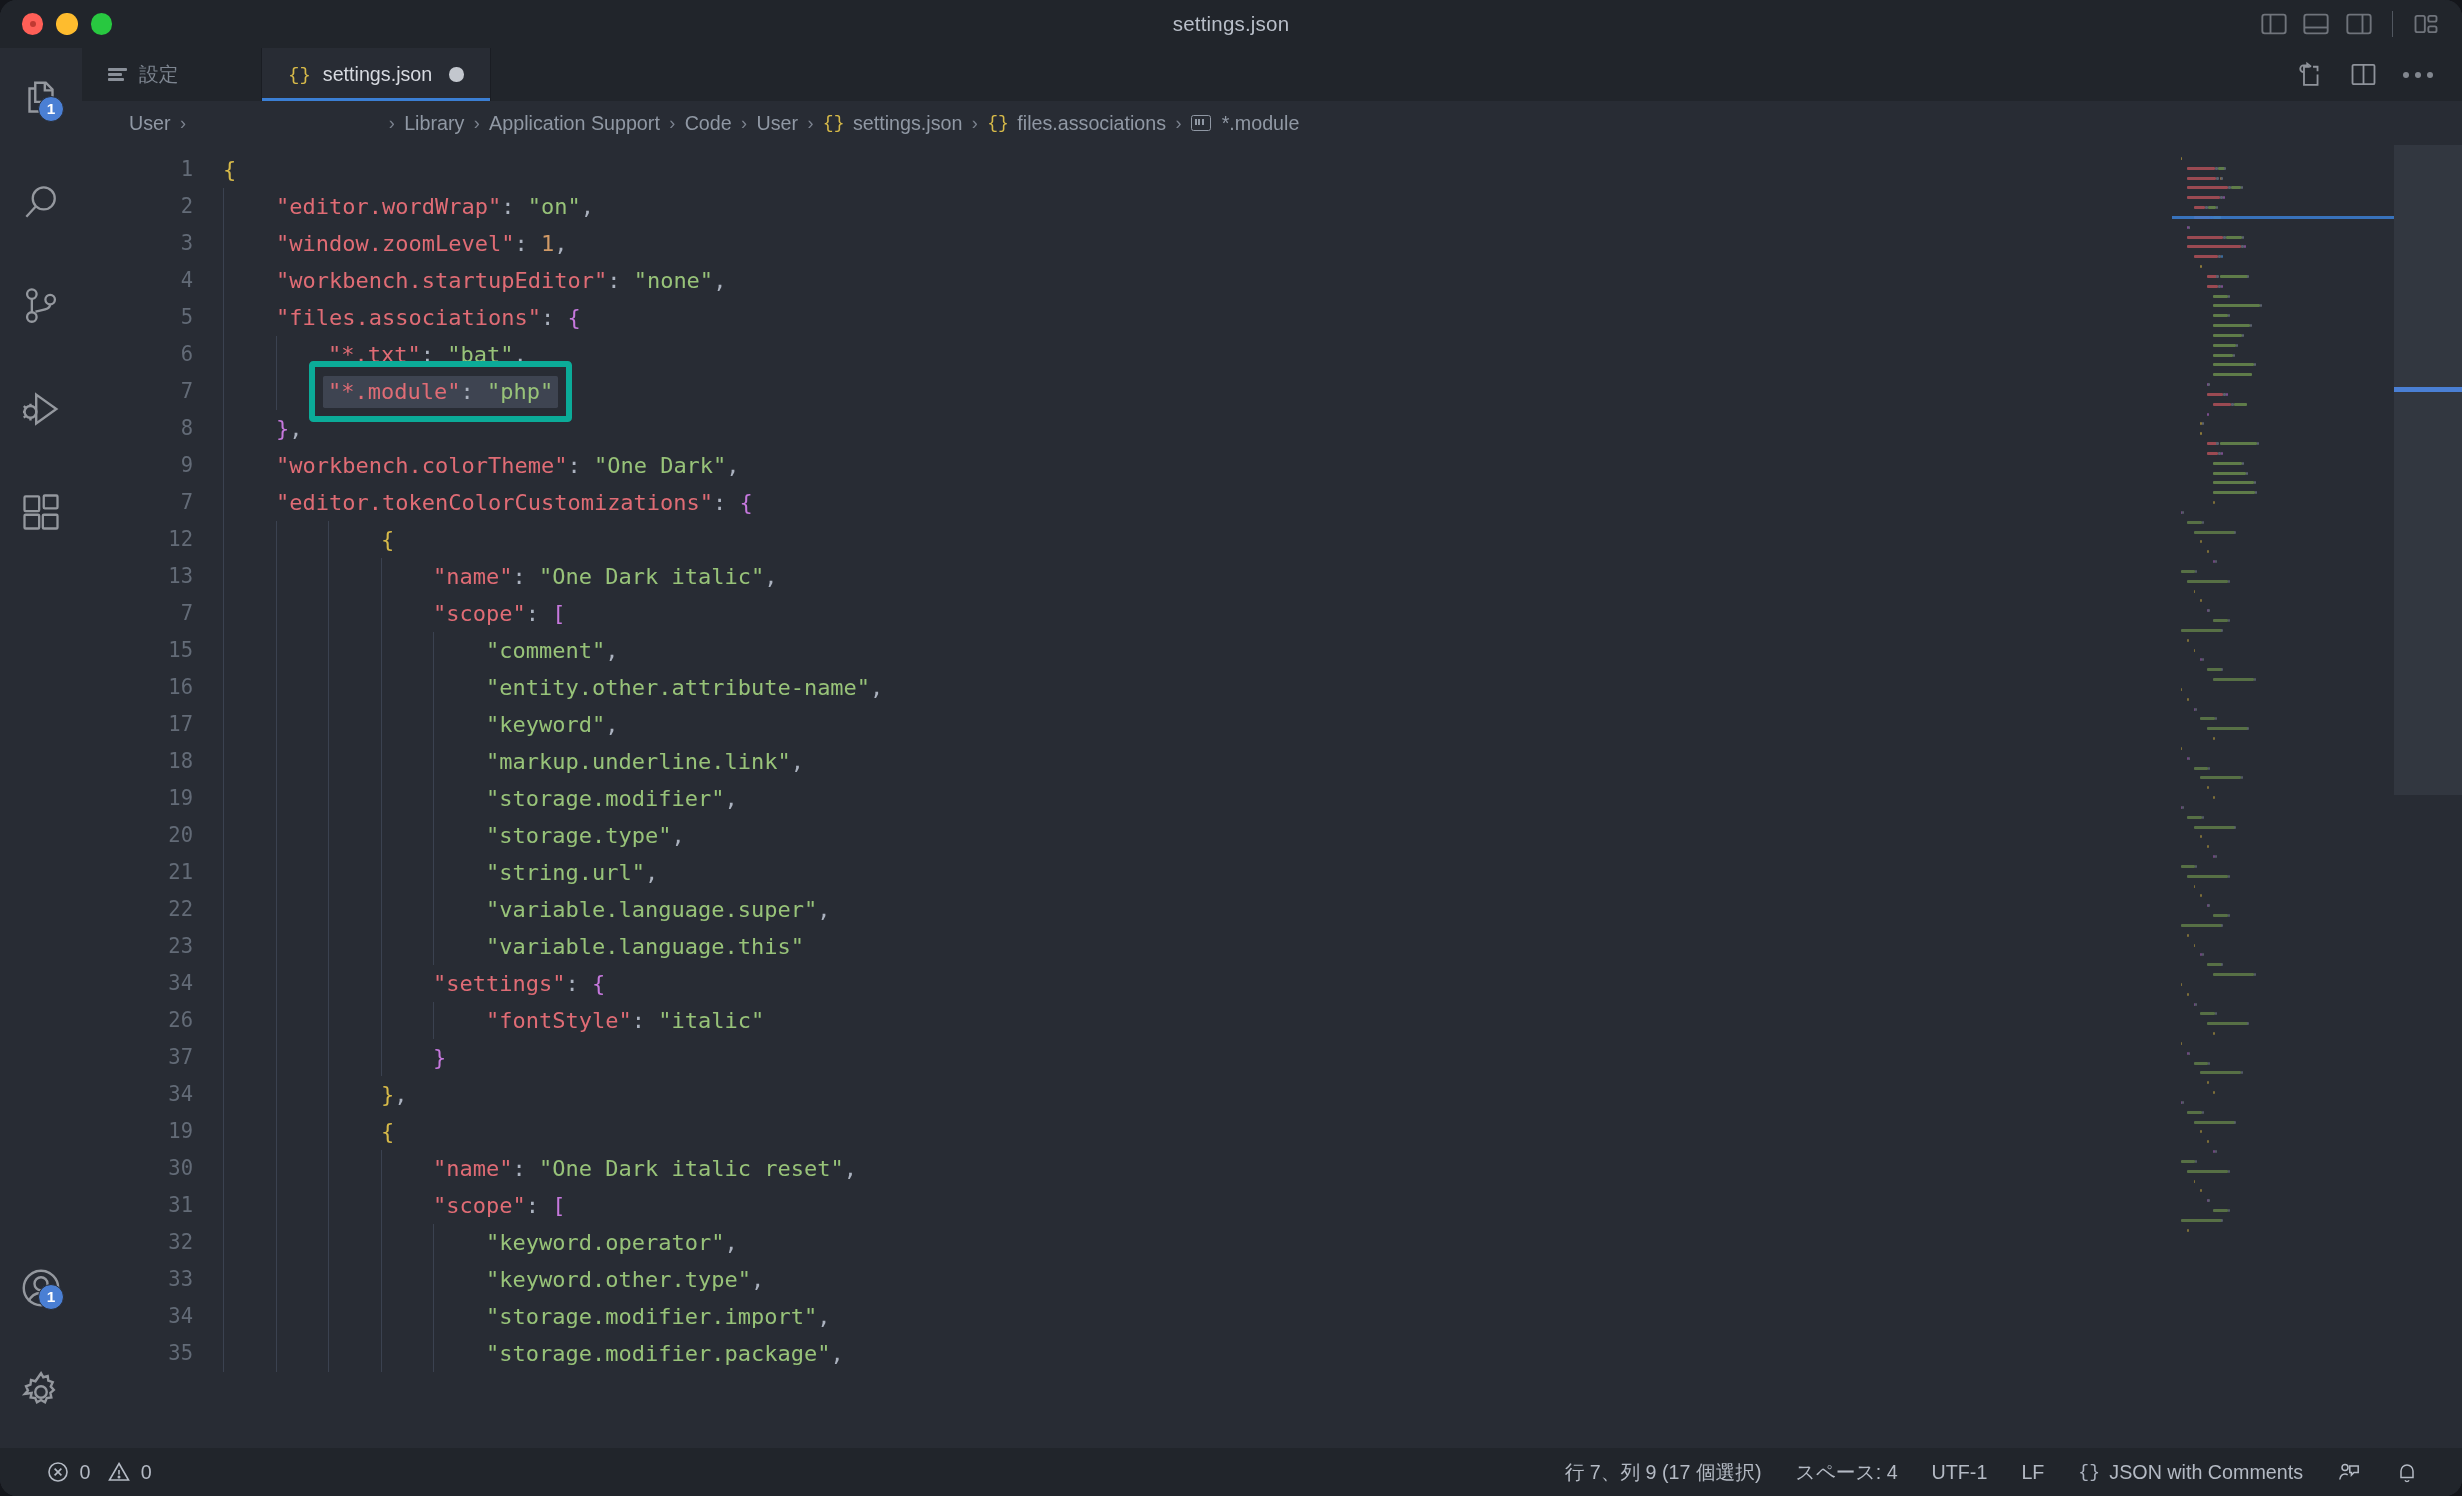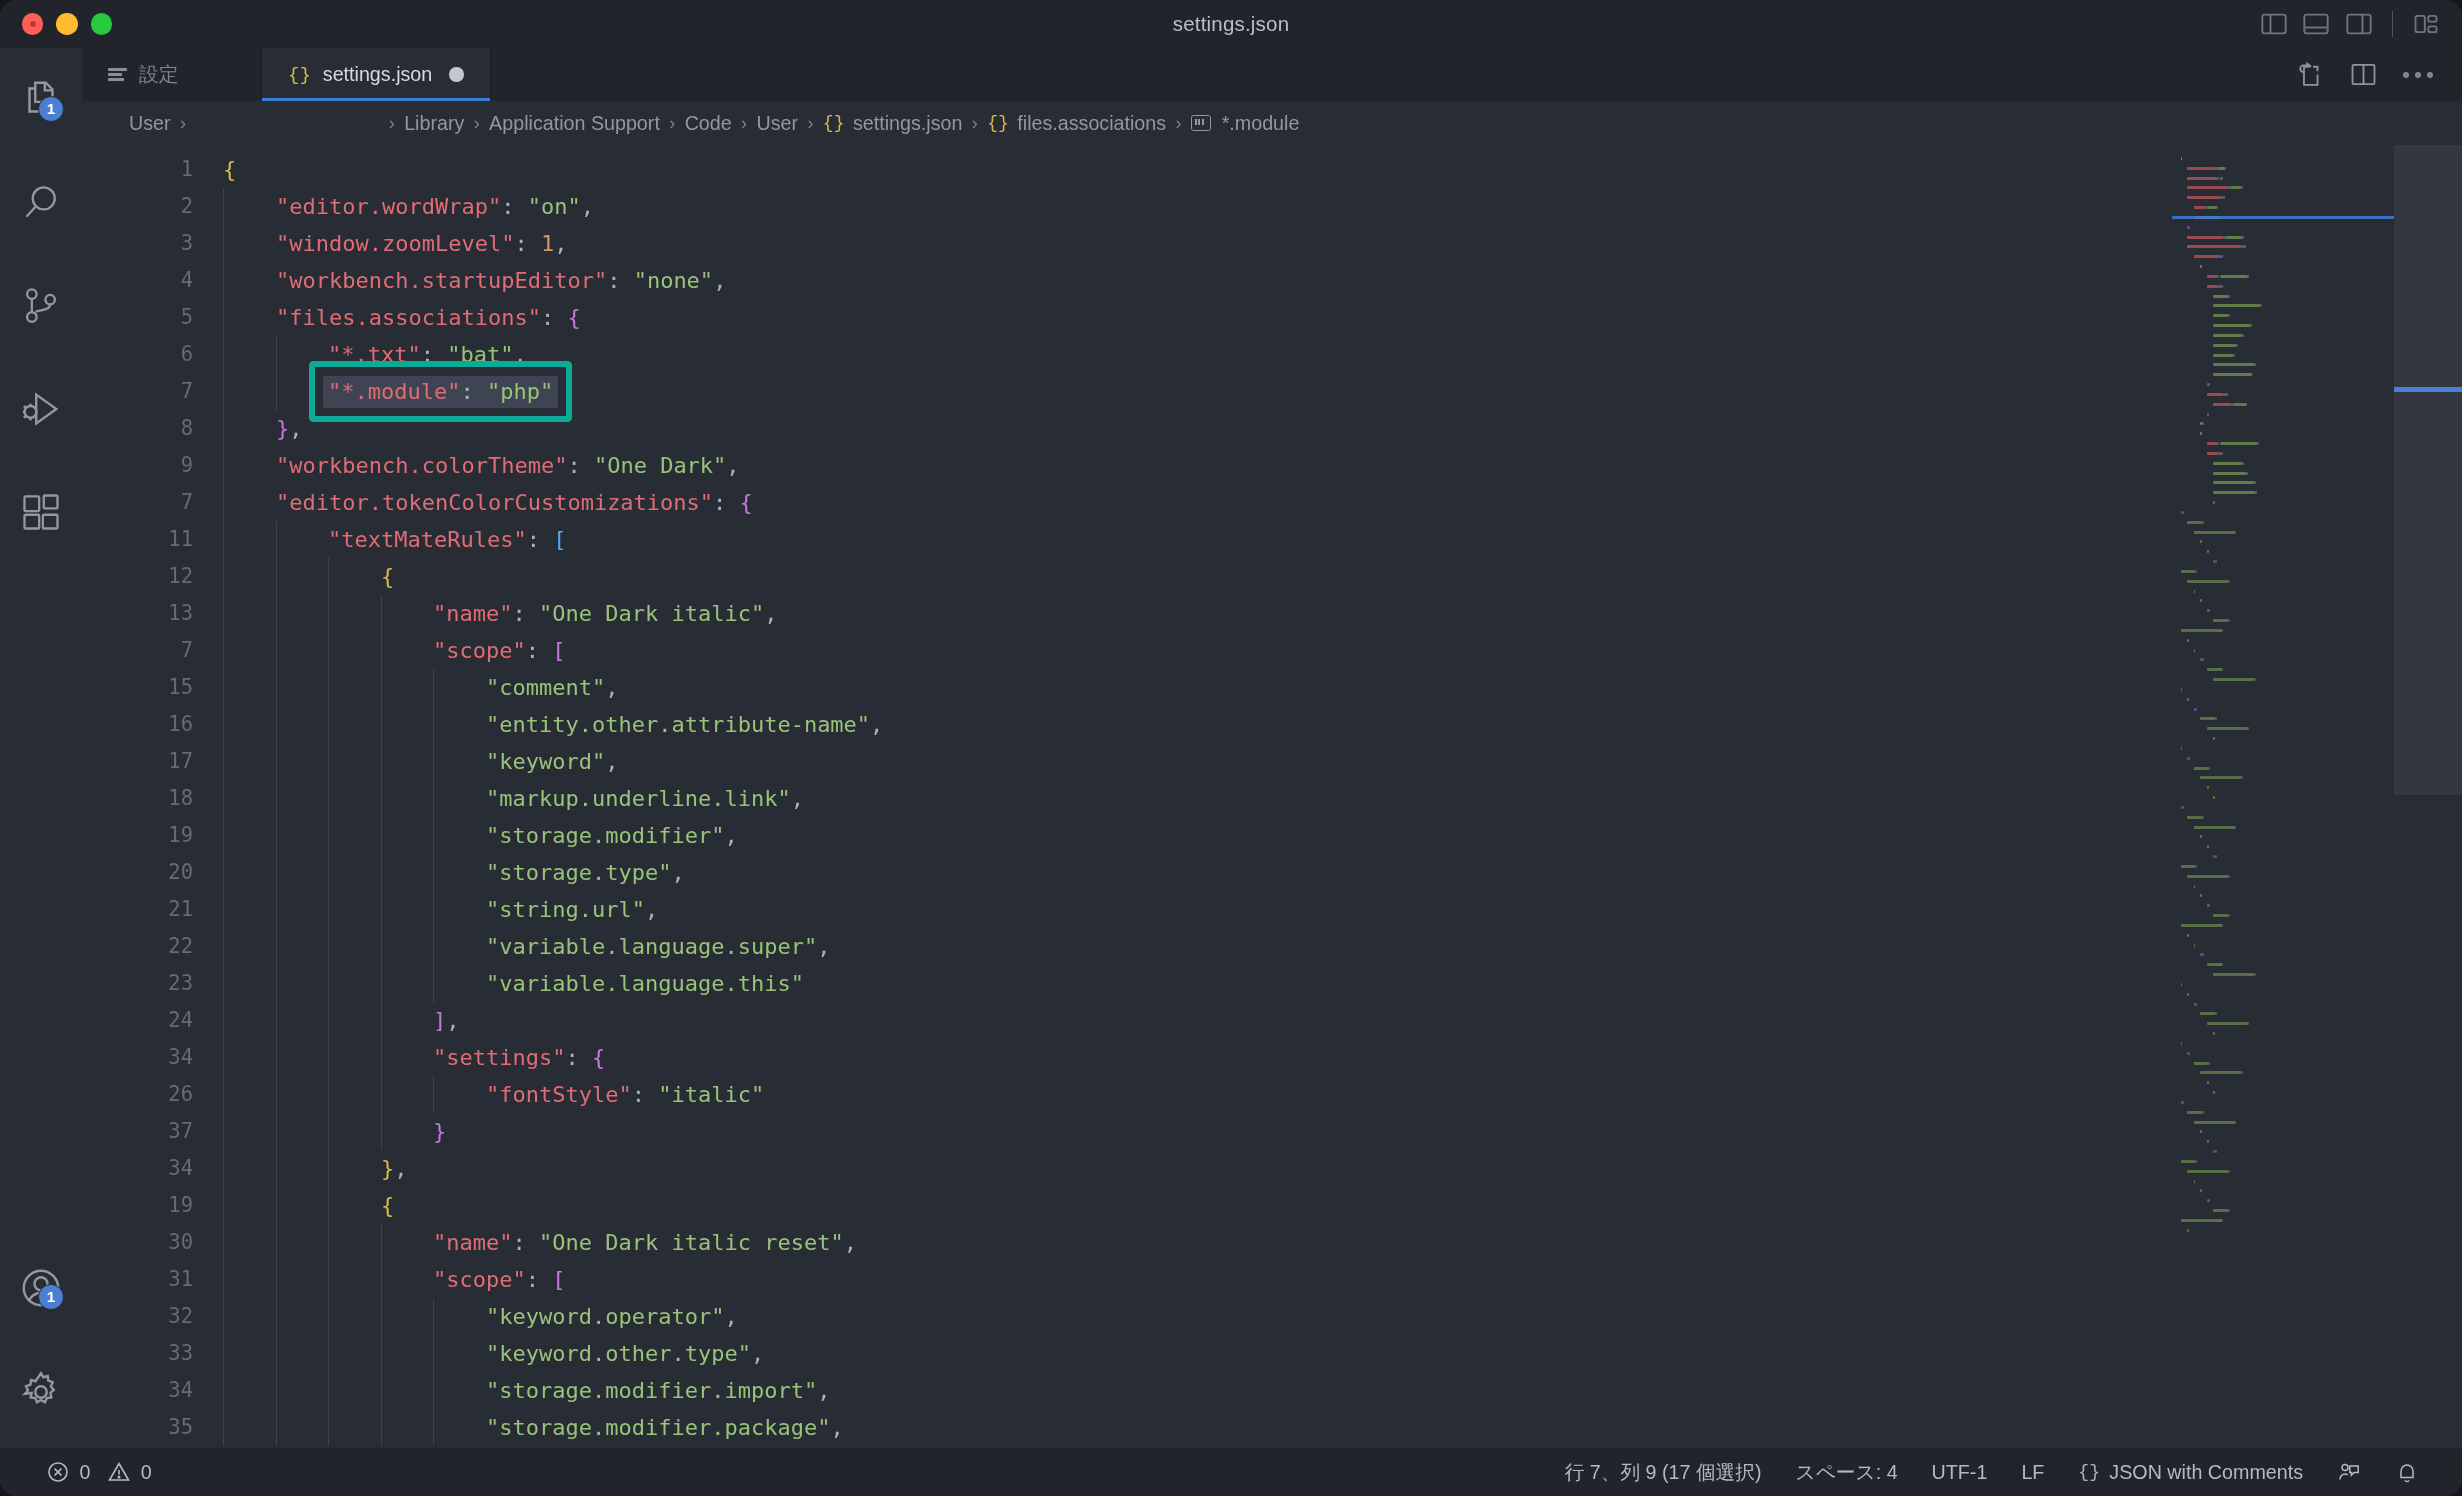--- a/index.html
+++ b/index.html
@@ -391,34 +391,32 @@
         <div class="row"><div class="ln">1</div><div class="content" style="left: 141px;"><span class="b1">{</span></div></div>
         <div class="row"><div class="guides"><div class="guide" style="left: 0px;"></div></div><div class="ln">2</div><div class="content" style="left: 194px;"><span class="k">"editor.wordWrap"</span><span class="p">: </span><span class="s">"on"</span><span class="p">,</span></div></div>
         <div class="row"><div class="guides"><div class="guide" style="left: 0px;"></div></div><div class="ln">3</div><div class="content" style="left: 194px;"><span class="k">"window.zoomLevel"</span><span class="p">: </span><span class="n">1</span><span class="p">,</span></div></div>
         <div class="row"><div class="guides"><div class="guide" style="left: 0px;"></div></div><div class="ln">4</div><div class="content" style="left: 194px;"><span class="k">"workbench.startupEditor"</span><span class="p">: </span><span class="s">"none"</span><span class="p">,</span></div></div>
         <div class="row"><div class="guides"><div class="guide" style="left: 0px;"></div></div><div class="ln">5</div><div class="content" style="left: 194px;"><span class="k">"files.associations"</span><span class="p">: </span><span class="b2">{</span></div></div>
         <div class="row"><div class="guides"><div class="guide" style="left: 0px;"></div><div class="guide" style="left: 53px;"></div></div><div class="ln">6</div><div class="content" style="left: 246px;"><span class="k">"*.txt"</span><span class="p">: </span><span class="s">"bat"</span><span class="p">,</span></div></div>
         <div class="row"><div class="guides"><div class="guide" style="left: 0px;"></div><div class="guide" style="left: 53px;"></div></div><div class="sel-line" style="left: 241px; width: 235px;"></div><div class="ln">7</div><div class="content" style="left: 246px;"><span class="k">"*.module"</span><span class="p">: </span><span class="s">"php"</span></div></div>
         <div class="row"><div class="guides"><div class="guide" style="left: 0px;"></div></div><div class="ln">8</div><div class="content" style="left: 194px;"><span class="b2">}</span><span class="p">,</span></div></div>
         <div class="row"><div class="guides"><div class="guide" style="left: 0px;"></div></div><div class="ln">9</div><div class="content" style="left: 194px;"><span class="k">"workbench.colorTheme"</span><span class="p">: </span><span class="s">"One Dark"</span><span class="p">,</span></div></div>
         <div class="row"><div class="guides"><div class="guide" style="left: 0px;"></div></div><div class="ln">7</div><div class="content" style="left: 194px;"><span class="k">"editor.tokenColorCustomizations"</span><span class="p">: </span><span class="b2">{</span></div></div>
-        <div class="row"><div class="guides"><div class="guide" style="left: 0px;"></div><div class="guide" style="left: 53px;"></div></div><div class="ln">11</div><div class="content" style="left: 246px;"><span class="k">"textMateRules"</span><span class="p">: </span><span class="b3">[</span></div></div>
         <div class="row"><div class="guides"><div class="guide" style="left: 0px;"></div><div class="guide" style="left: 53px;"></div><div class="guide" style="left: 105px;"></div></div><div class="ln">12</div><div class="content" style="left: 299px;"><span class="b1">{</span></div></div>
         <div class="row"><div class="guides"><div class="guide" style="left: 0px;"></div><div class="guide" style="left: 53px;"></div><div class="guide" style="left: 105px;"></div><div class="guide" style="left: 158px;"></div></div><div class="ln">13</div><div class="content" style="left: 351px;"><span class="k">"name"</span><span class="p">: </span><span class="s">"One Dark italic"</span><span class="p">,</span></div></div>
         <div class="row"><div class="guides"><div class="guide" style="left: 0px;"></div><div class="guide" style="left: 53px;"></div><div class="guide" style="left: 105px;"></div><div class="guide" style="left: 158px;"></div></div><div class="ln">7</div><div class="content" style="left: 351px;"><span class="k">"scope"</span><span class="p">: </span><span class="b2">[</span></div></div>
         <div class="row"><div class="guides"><div class="guide" style="left: 0px;"></div><div class="guide" style="left: 53px;"></div><div class="guide" style="left: 105px;"></div><div class="guide" style="left: 158px;"></div><div class="guide" style="left: 210px;"></div></div><div class="ln">15</div><div class="content" style="left: 404px;"><span class="s">"comment"</span><span class="p">,</span></div></div>
         <div class="row"><div class="guides"><div class="guide" style="left: 0px;"></div><div class="guide" style="left: 53px;"></div><div class="guide" style="left: 105px;"></div><div class="guide" style="left: 158px;"></div><div class="guide" style="left: 210px;"></div></div><div class="ln">16</div><div class="content" style="left: 404px;"><span class="s">"entity.other.attribute-name"</span><span class="p">,</span></div></div>
         <div class="row"><div class="guides"><div class="guide" style="left: 0px;"></div><div class="guide" style="left: 53px;"></div><div class="guide" style="left: 105px;"></div><div class="guide" style="left: 158px;"></div><div class="guide" style="left: 210px;"></div></div><div class="ln">17</div><div class="content" style="left: 404px;"><span class="s">"keyword"</span><span class="p">,</span></div></div>
         <div class="row"><div class="guides"><div class="guide" style="left: 0px;"></div><div class="guide" style="left: 53px;"></div><div class="guide" style="left: 105px;"></div><div class="guide" style="left: 158px;"></div><div class="guide" style="left: 210px;"></div></div><div class="ln">18</div><div class="content" style="left: 404px;"><span class="s">"markup.underline.link"</span><span class="p">,</span></div></div>
         <div class="row"><div class="guides"><div class="guide" style="left: 0px;"></div><div class="guide" style="left: 53px;"></div><div class="guide" style="left: 105px;"></div><div class="guide" style="left: 158px;"></div><div class="guide" style="left: 210px;"></div></div><div class="ln">19</div><div class="content" style="left: 404px;"><span class="s">"storage.modifier"</span><span class="p">,</span></div></div>
         <div class="row"><div class="guides"><div class="guide" style="left: 0px;"></div><div class="guide" style="left: 53px;"></div><div class="guide" style="left: 105px;"></div><div class="guide" style="left: 158px;"></div><div class="guide" style="left: 210px;"></div></div><div class="ln">20</div><div class="content" style="left: 404px;"><span class="s">"storage.type"</span><span class="p">,</span></div></div>
         <div class="row"><div class="guides"><div class="guide" style="left: 0px;"></div><div class="guide" style="left: 53px;"></div><div class="guide" style="left: 105px;"></div><div class="guide" style="left: 158px;"></div><div class="guide" style="left: 210px;"></div></div><div class="ln">21</div><div class="content" style="left: 404px;"><span class="s">"string.url"</span><span class="p">,</span></div></div>
         <div class="row"><div class="guides"><div class="guide" style="left: 0px;"></div><div class="guide" style="left: 53px;"></div><div class="guide" style="left: 105px;"></div><div class="guide" style="left: 158px;"></div><div class="guide" style="left: 210px;"></div></div><div class="ln">22</div><div class="content" style="left: 404px;"><span class="s">"variable.language.super"</span><span class="p">,</span></div></div>
         <div class="row"><div class="guides"><div class="guide" style="left: 0px;"></div><div class="guide" style="left: 53px;"></div><div class="guide" style="left: 105px;"></div><div class="guide" style="left: 158px;"></div><div class="guide" style="left: 210px;"></div></div><div class="ln">23</div><div class="content" style="left: 404px;"><span class="s">"variable.language.this"</span></div></div>
-        <div class="row"><div class="guides"><div class="guide" style="left: 0px;"></div><div class="guide" style="left: 53px;"></div><div class="guide" style="left: 105px;"></div><div class="guide" style="left: 158px;"></div></div><div class="ln">24</div><div class="content" style="left: 351px;"><span class="b2">]</span><span class="p">,</span></div></div>
         <div class="row"><div class="guides"><div class="guide" style="left: 0px;"></div><div class="guide" style="left: 53px;"></div><div class="guide" style="left: 105px;"></div><div class="guide" style="left: 158px;"></div></div><div class="ln">34</div><div class="content" style="left: 351px;"><span class="k">"settings"</span><span class="p">: </span><span class="b2">{</span></div></div>
         <div class="row"><div class="guides"><div class="guide" style="left: 0px;"></div><div class="guide" style="left: 53px;"></div><div class="guide" style="left: 105px;"></div><div class="guide" style="left: 158px;"></div><div class="guide" style="left: 210px;"></div></div><div class="ln">26</div><div class="content" style="left: 404px;"><span class="k">"fontStyle"</span><span class="p">: </span><span class="s">"italic"</span></div></div>
         <div class="row"><div class="guides"><div class="guide" style="left: 0px;"></div><div class="guide" style="left: 53px;"></div><div class="guide" style="left: 105px;"></div><div class="guide" style="left: 158px;"></div></div><div class="ln">37</div><div class="content" style="left: 351px;"><span class="b2">}</span></div></div>
         <div class="row"><div class="guides"><div class="guide" style="left: 0px;"></div><div class="guide" style="left: 53px;"></div><div class="guide" style="left: 105px;"></div></div><div class="ln">34</div><div class="content" style="left: 299px;"><span class="b1">}</span><span class="p">,</span></div></div>
         <div class="row"><div class="guides"><div class="guide" style="left: 0px;"></div><div class="guide" style="left: 53px;"></div><div class="guide" style="left: 105px;"></div></div><div class="ln">19</div><div class="content" style="left: 299px;"><span class="b1">{</span></div></div>
         <div class="row"><div class="guides"><div class="guide" style="left: 0px;"></div><div class="guide" style="left: 53px;"></div><div class="guide" style="left: 105px;"></div><div class="guide" style="left: 158px;"></div></div><div class="ln">30</div><div class="content" style="left: 351px;"><span class="k">"name"</span><span class="p">: </span><span class="s">"One Dark italic reset"</span><span class="p">,</span></div></div>
         <div class="row"><div class="guides"><div class="guide" style="left: 0px;"></div><div class="guide" style="left: 53px;"></div><div class="guide" style="left: 105px;"></div><div class="guide" style="left: 158px;"></div></div><div class="ln">31</div><div class="content" style="left: 351px;"><span class="k">"scope"</span><span class="p">: </span><span class="b2">[</span></div></div>
         <div class="row"><div class="guides"><div class="guide" style="left: 0px;"></div><div class="guide" style="left: 53px;"></div><div class="guide" style="left: 105px;"></div><div class="guide" style="left: 158px;"></div><div class="guide" style="left: 210px;"></div></div><div class="ln">32</div><div class="content" style="left: 404px;"><span class="s">"keyword.operator"</span><span class="p">,</span></div></div>
         <div class="row"><div class="guides"><div class="guide" style="left: 0px;"></div><div class="guide" style="left: 53px;"></div><div class="guide" style="left: 105px;"></div><div class="guide" style="left: 158px;"></div><div class="guide" style="left: 210px;"></div></div><div class="ln">33</div><div class="content" style="left: 404px;"><span class="s">"keyword.other.type"</span><span class="p">,</span></div></div>
         <div class="row"><div class="guides"><div class="guide" style="left: 0px;"></div><div class="guide" style="left: 53px;"></div><div class="guide" style="left: 105px;"></div><div class="guide" style="left: 158px;"></div><div class="guide" style="left: 210px;"></div></div><div class="ln">34</div><div class="content" style="left: 404px;"><span class="s">"storage.modifier.import"</span><span class="p">,</span></div></div>

